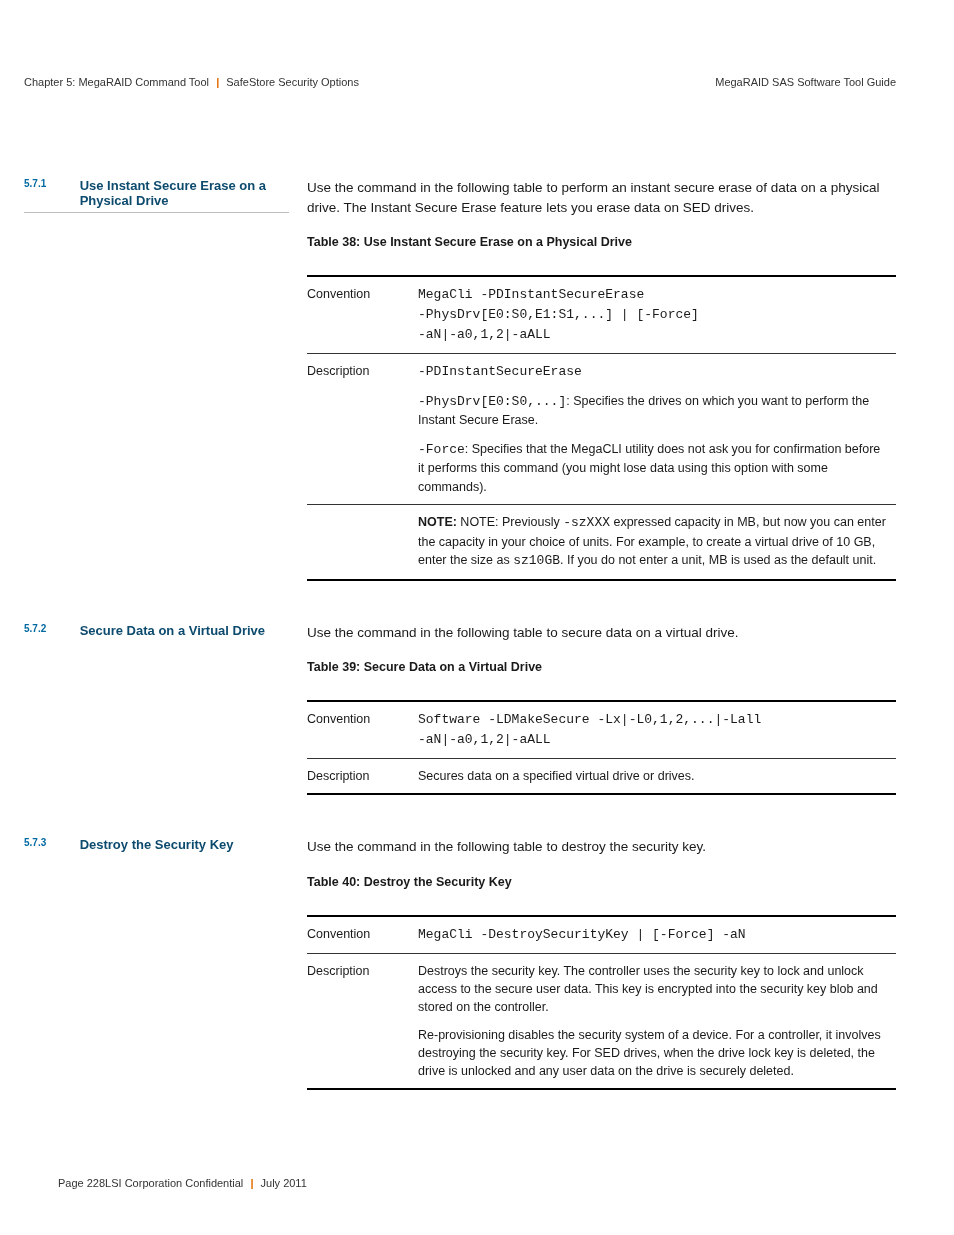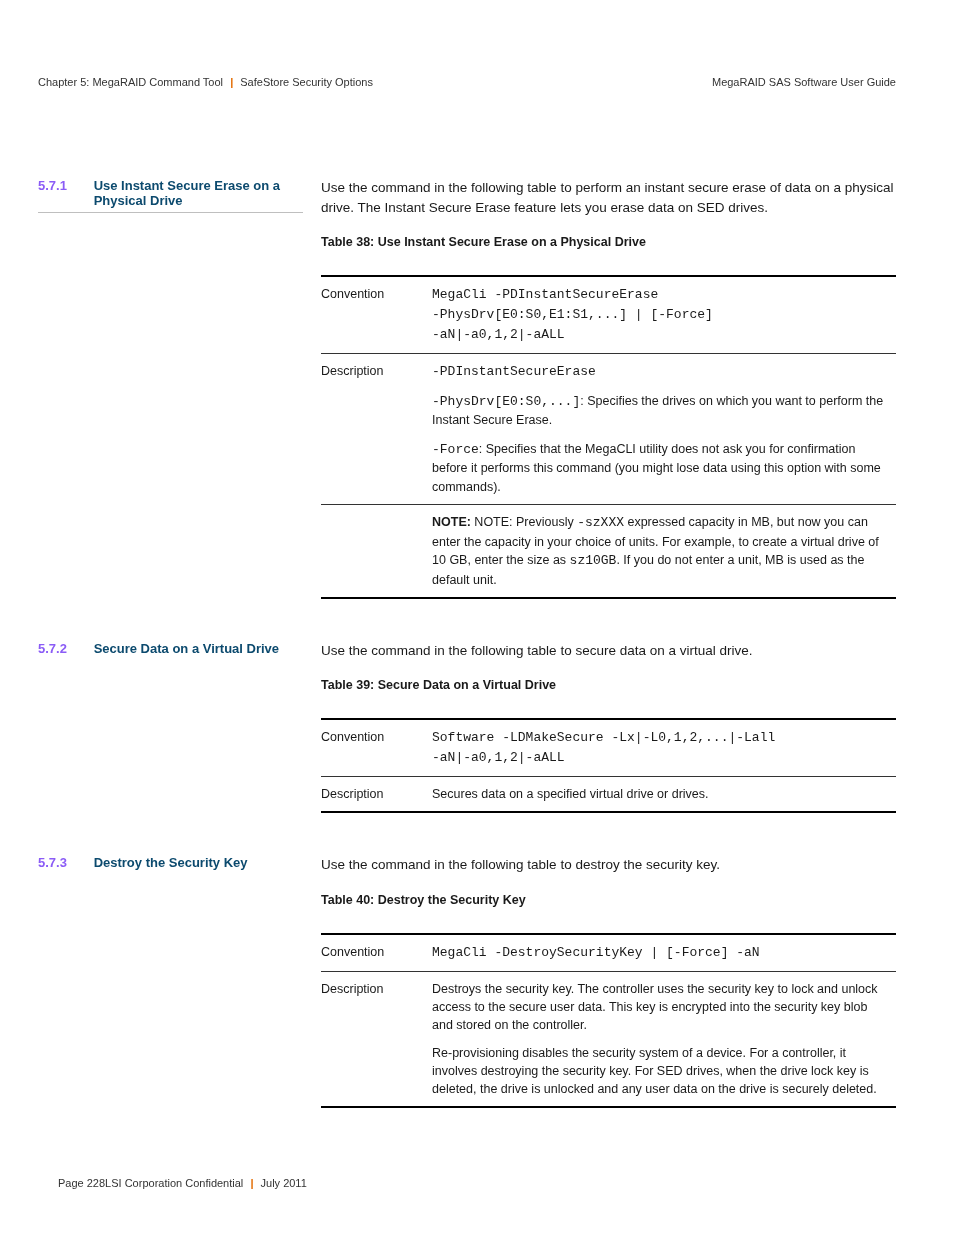--- a/index.html
+++ b/index.html
@@ -9,43 +9,43 @@
     font-family: "Myriad Pro", "Segoe UI", Arial, sans-serif;
     font-size: 13px;
     color: #1a1a1a;
     background: #fff;
     width: 954px;
     height: 1235px;
     position: relative;
     box-sizing: border-box;
   }
   .page {
-    padding: 76px 58px 50px 38px;
+    padding: 76px 58px 50px 24px;
     box-sizing: border-box;
     position: relative;
     height: 100%;
   }
   .top-header {
     display: flex;
     justify-content: space-between;
     font-size: 11px;
     color: #333;
     margin-bottom: 90px;
   }
   .top-header .sep { color: #e36b00; margin: 0 4px; font-weight: 600;}
   .section-row { display: flex; gap: 18px; margin-bottom: 42px; }
   .section-left {
     width: 265px;
     flex: 0 0 265px;
     box-sizing: border-box;
   }
   .section-left .hnum {
-    color: #8b5cf6;
+    color: #0369a1;
     font-weight: 700;
-    font-size: 13px;
+    font-size: 10px;
     display: inline-block;
     width: 52px;
     vertical-align: top;
   }
   .section-left .htitle {
     color: #0c4a6e;
     font-weight: 700;
     font-size: 13px;
     display: inline-block;
     width: 205px;
@@ -95,21 +95,21 @@
 <body>
 
 <div class="page">
 
   <div class="top-header">
     <div>
       <span>Chapter 5: MegaRAID Command Tool</span>
       <span class="sep">|</span>
       <span>SafeStore Security Options</span>
     </div>
-    <div>MegaRAID SAS Software User Guide</div>
+    <div>MegaRAID SAS Software Tool Guide</div>
   </div>
 
   <div class="section-row">
     <div class="section-left">
       <span class="hnum">5.7.1</span>
       <span class="htitle">Use Instant Secure Erase on a Physical Drive</span>
       <hr class="hr-underline">
     </div>
     <div class="section-right">
       <div class="intro">Use the command in the following table to perform an instant secure erase of data on a physical drive. The Instant Secure Erase feature lets you erase data on SED drives.</div>

